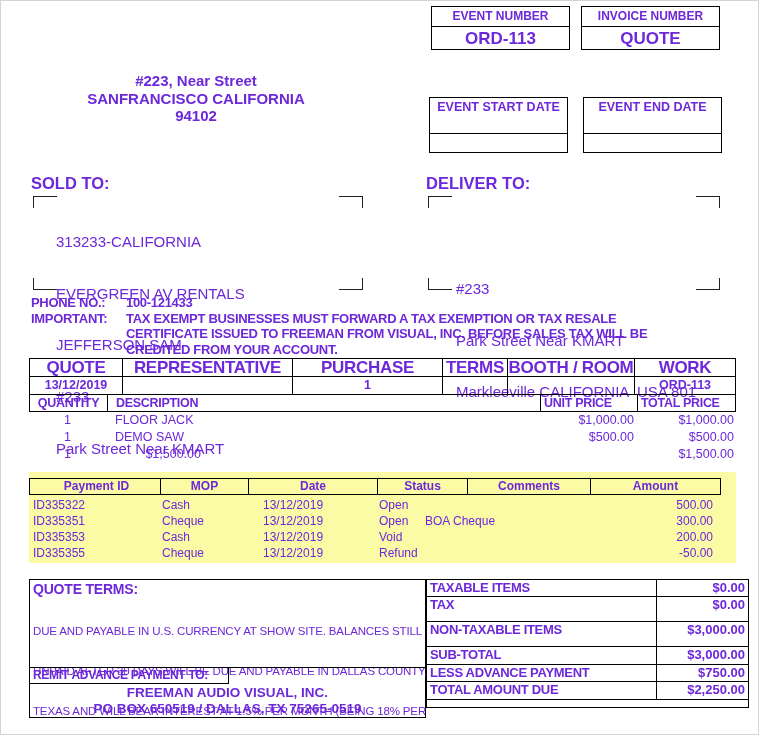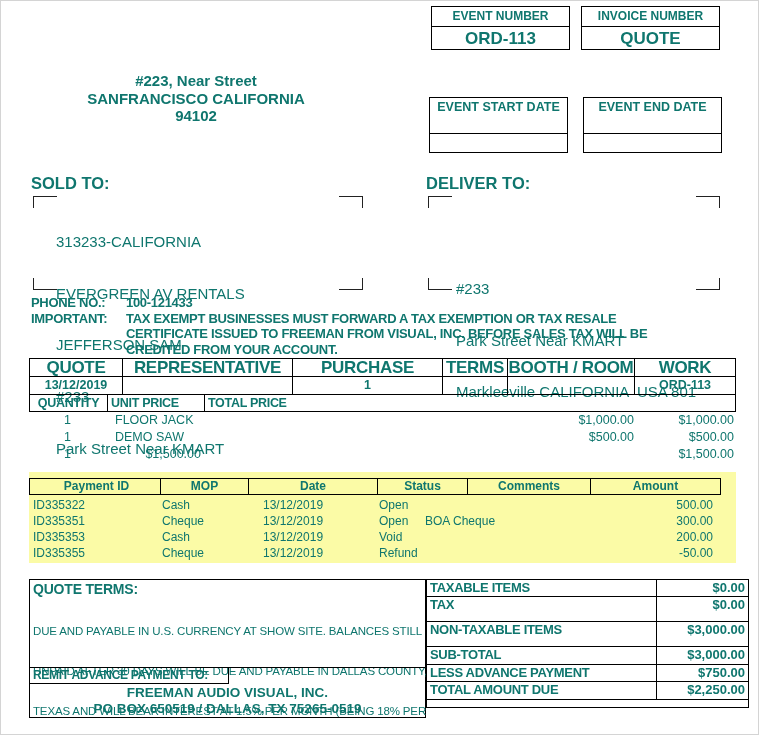--- a/index.html
+++ b/index.html
@@ -1,19 +1,19 @@
 <!DOCTYPE html>
 <html><head>
 <meta charset="utf-8">
 <style>
   html,body { margin:0; padding:0; background:#fff; }
   .page {
     position:relative; width:759px; height:735px; background:#ffffff;
     border:1px solid #d4d4d4; box-sizing:border-box;
-    font-family:"Liberation Sans", sans-serif; color:#0f766e; overflow:hidden;
+    font-family:"Liberation Sans", sans-serif; color:#6d28d9; overflow:hidden;
   }
   .abs { position:absolute; }
   .b   { font-weight:bold; }
   .cond{ font-weight:bold; letter-spacing:-0.3px; }
   .pre { white-space:pre; }
 
   
   .idbox { position:absolute; width:137px; height:42px; border:1px solid #000; box-sizing:content-box; background:#fff; }
   .idbox .lbl { height:19px; border-bottom:1px solid #000; text-align:center; font-weight:bold; font-size:12px; line-height:19px; }
   .idbox .val { text-align:center; font-weight:bold; font-size:17px; line-height:23px; }
@@ -169,20 +169,21 @@
       <div class="oi-cell oc2"></div>
       <div class="oi-cell oc3">1</div>
       <div class="oi-cell oc4"></div>
       <div class="oi-cell oc5"></div>
       <div class="oi-cell oc6">ORD-113</div>
     </div>
   </div>
 
   <div class="abs items-hdr">
     <div class="ic1">QUANTITY</div>
+    <div class="ic2">DESCRIPTION</div>
     <div class="ic3">UNIT PRICE</div>
     <div class="ic4">TOTAL PRICE</div>
   </div>
 
   <div class="item-row" style="top:411px;">
     <div class="q">1</div>
     <div class="d">FLOOR JACK</div>
     <div class="u">$1,000.00</div>
     <div class="t">$1,000.00</div>
   </div>

